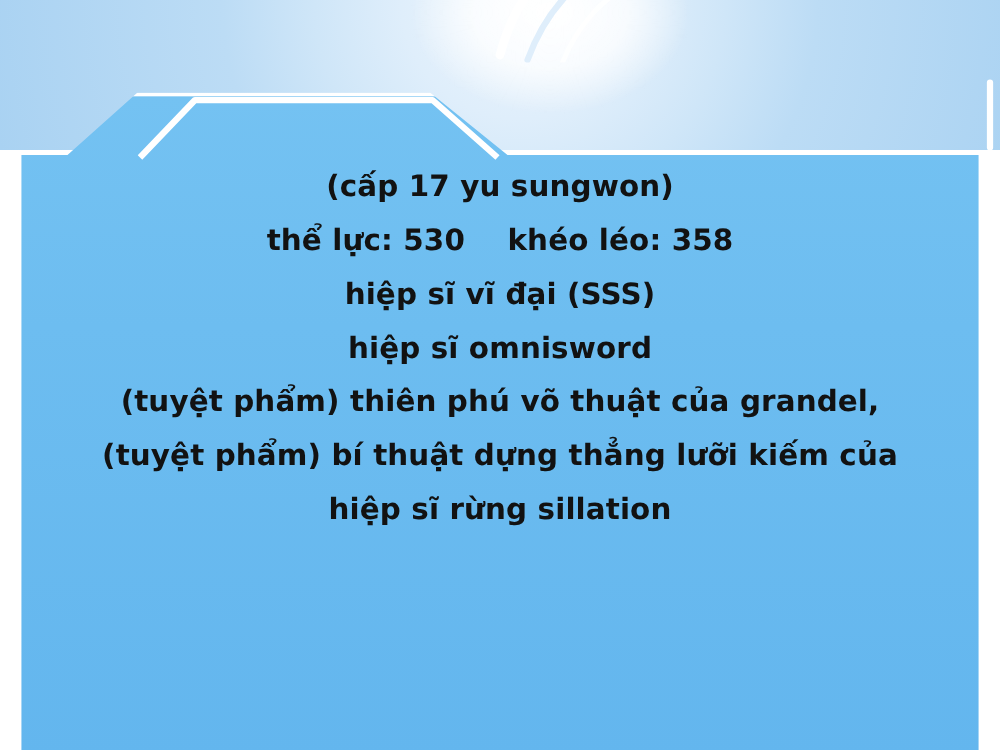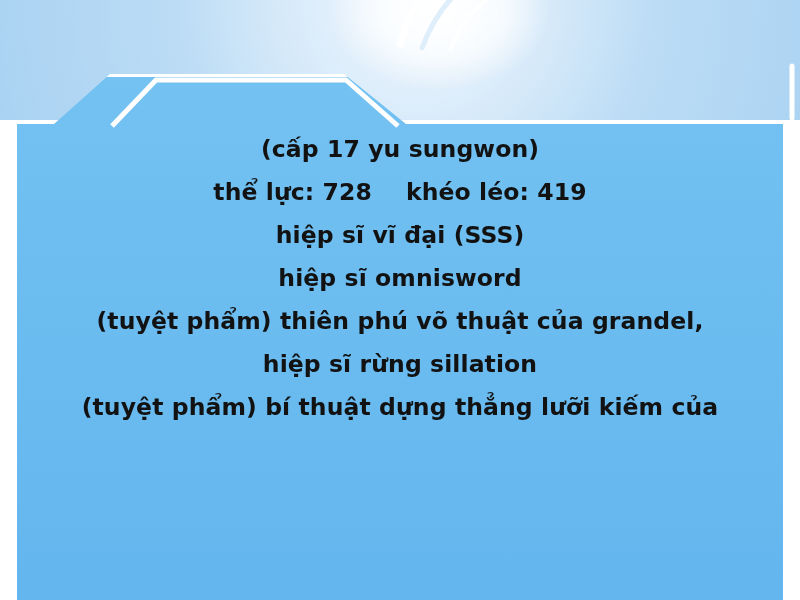--- a/index.html
+++ b/index.html
@@ -158,24 +158,24 @@
       <path d="M2 50 L46 4 L236 4 L288 50" stroke="#ffffff" stroke-width="5" fill="none" stroke-linejoin="round"></path>
     </svg>
 
     <svg class="right-stroke" viewBox="0 0 26 66">
       <path d="M22 62 L22 10" stroke="#ffffff" stroke-width="5" fill="none" stroke-linecap="round"></path>
     </svg>
 
     <div class="status-text">
       <span class="line">(cấp 17 yu sungwon)</span>
       <span class="line">
-        <span class="stat-pair">thể lực: 728</span><span class="stat-gap"></span><span class="stat-pair">khéo léo: 419</span>
+        <span class="stat-pair">thể lực: 530</span><span class="stat-gap"></span><span class="stat-pair">khéo léo: 358</span>
       </span>
       <span class="line">hiệp sĩ vĩ đại (SSS)</span>
       <span class="line">hiệp sĩ omnisword</span>
       <span class="line">(tuyệt phẩm) thiên phú võ thuật của grandel,</span>
+      <span class="line">(tuyệt phẩm) bí thuật dựng thẳng lưỡi kiếm của</span>
       <span class="line">hiệp sĩ rừng sillation</span>
-      <span class="line">(tuyệt phẩm) bí thuật dựng thẳng lưỡi kiếm của</span>
 
     </div>
 
   </div>
 </div>
 
 </body></html>

